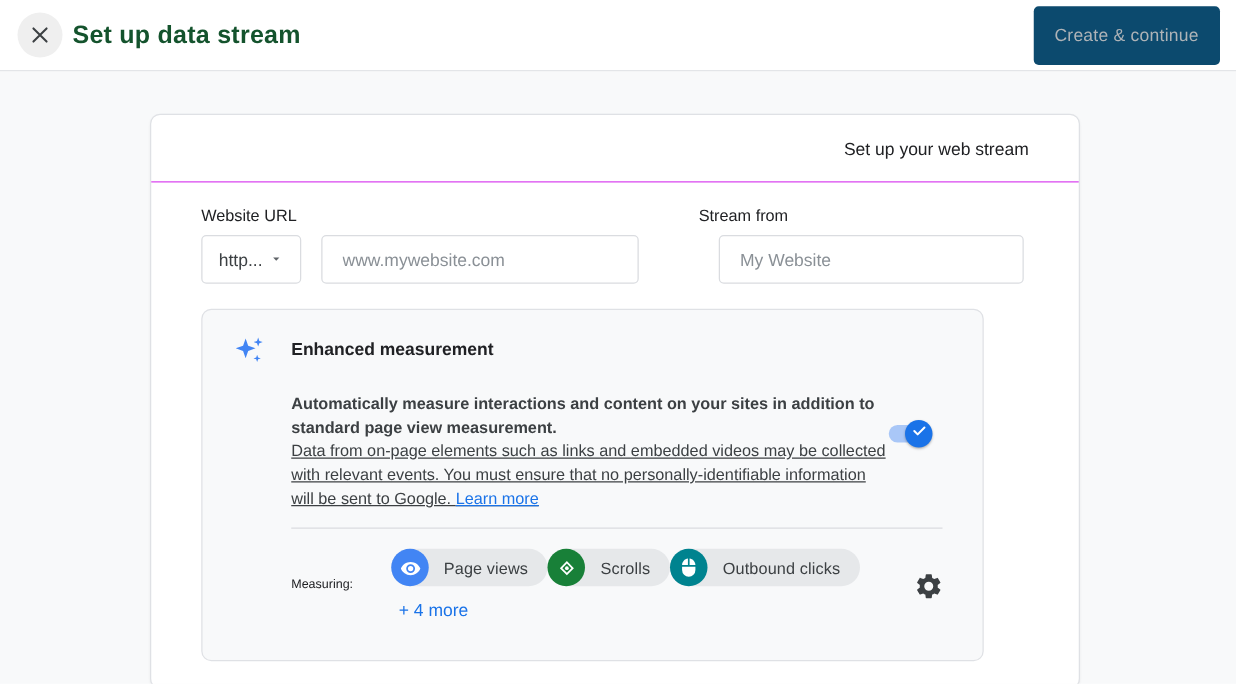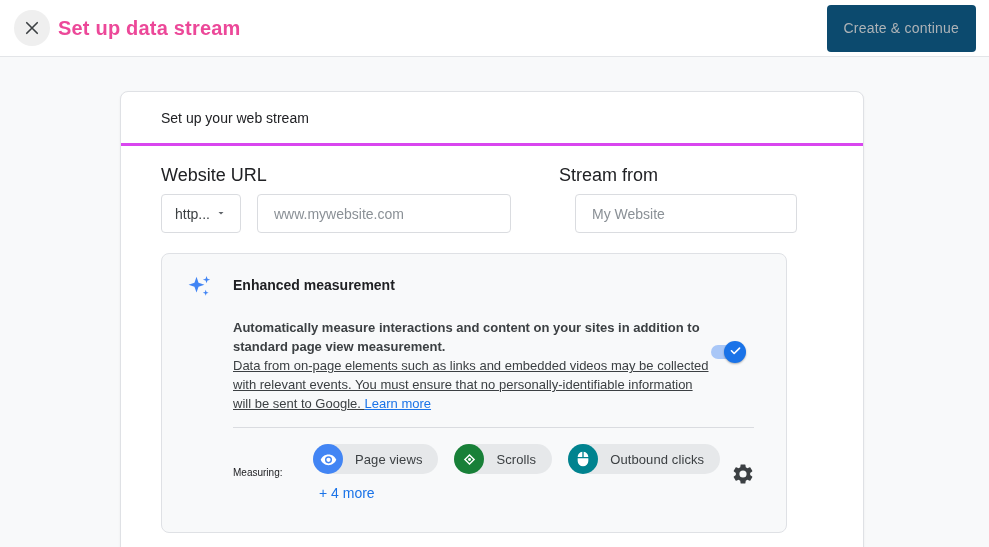--- a/index.html
+++ b/index.html
@@ -25,21 +25,21 @@
     background: #efefef;
     border: none;
     display: flex; align-items: center; justify-content: center;
     cursor: pointer;
     flex: none;
   }
   .close-btn svg { display: block; }
   .page-title {
     font-size: 20px;
     font-weight: 700;
-    color: #ec4899;
+    color: #14532d;
     margin-left: 8px;
     letter-spacing: .2px;
   }
   .create-btn {
     margin-left: auto;
     height: 47px;
     padding: 0 17px;
     background: #0c4a6e;
     color: #aeb3b7;
     border: none;
@@ -58,29 +58,30 @@
     background: #ffffff;
     border: 1px solid #dfe1e5;
     border-radius: 8px;
     box-shadow: 0 1px 2px rgba(60,64,67,.08);
   }
   .card-header {
     height: 54px;
     display: flex;
     align-items: center;
     padding: 0 40px;
-    border-bottom: 3px solid #d946ef;
-    font-size: 14px;
-    color: #202124;
+    border-bottom: 1px solid #d946ef;
+    font-size: 14px;
+    color: #202124;
+    justify-content: flex-end;
   }
   .card-body { padding: 19px 40px 21px 40px; }
 
   
   .form-row { display: flex; gap: 48px; }
-  .field-label { font-size: 18px; color: #202124; margin-bottom: 8px; }
+  .field-label { font-size: 13px; color: #202124; margin-bottom: 8px; }
   .url-group { display: flex; gap: 0; width: 350px; }
   .protocol-select {
     width: 80px; height: 39px;
     border: 1px solid #dadce0;
     border-radius: 4px;
     background: #fff;
     display: flex; align-items: center; justify-content: center;
     gap: 5px;
     font-size: 14px;
     font-weight: 500;
@@ -95,21 +96,21 @@
     font-size: 14px;
     font-family: "Liberation Sans", sans-serif;
     color: #202124;
     outline: none;
     background: #fff;
     margin-left: 16px;
   }
   .text-input::placeholder { color: #8a9096; opacity: 1; }
   .url-input { flex: 1; width: 254px; }
   .stream-col { width: 267px; }
-  .stream-input { width: 222px; }
+  .stream-input { width: 244px; }
 
   
   .panel {
     margin-top: 20px;
     width: 626px;
     background: #f8f9fa;
     border: 1px solid #dfe1e5;
     border-radius: 8px;
     padding: 17px 24px 30px 24px;
   }
@@ -175,21 +176,21 @@
   
   .measuring-row { display: flex; margin-top: 16px; }
   .measuring-label {
     width: 80px;
     flex: none;
     margin-top: 23px;
     font-size: 10px;
     color: #202124;
   }
   .chips-col { flex: none; }
-  .chips { display: flex; gap: 16px; text-align: center; }
+  .chips { display: flex; gap: 0; text-align: center; }
   .chip {
     display: inline-flex;
     align-items: center;
     height: 30px;
     background: #e6e8ea;
     border-radius: 15px;
     padding-right: 16px;
     cursor: default;
   }
   .chip-circle {

